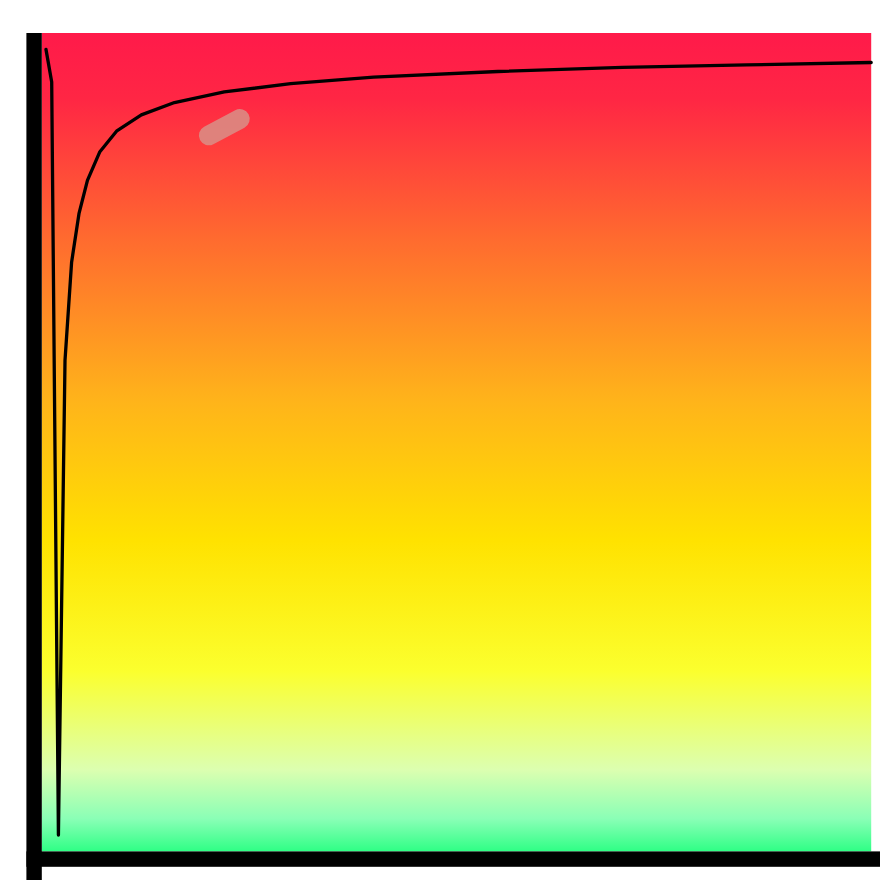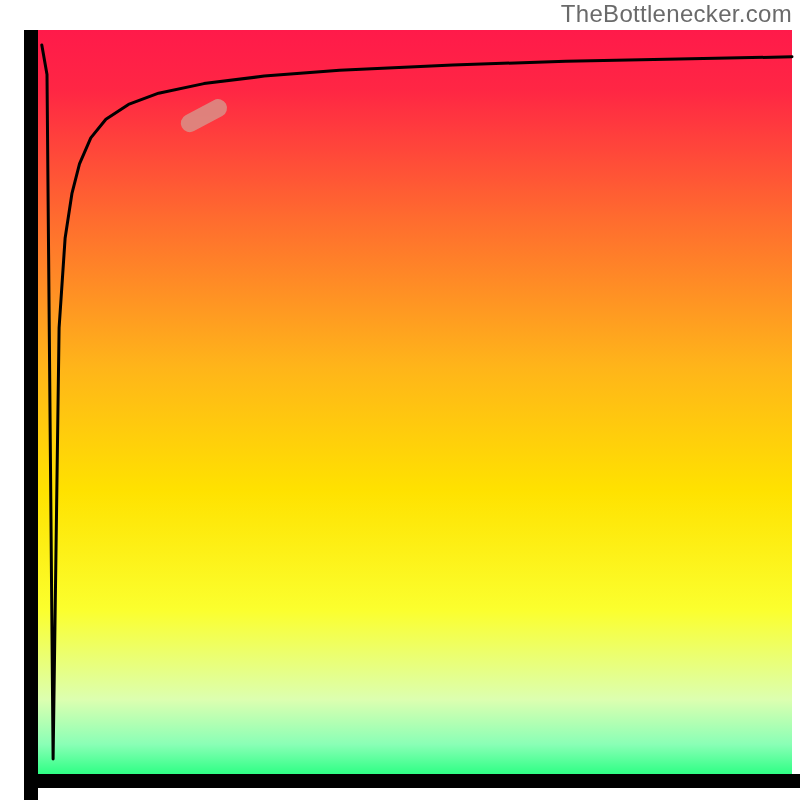--- a/index.html
+++ b/index.html
@@ -27,21 +27,20 @@
     z-index: 10;
   }
   svg {
     display: block;
   }
 </style>
 </head>
 <body>
 
 <div class="chart-container">
-  <div class="watermark">TheBottlenecker.com</div>
   <svg id="chart-svg" width="800" height="800" viewBox="0 0 800 800">
     <defs>
       <linearGradient id="bg-grad" x1="0" y1="0" x2="0" y2="1">
           <stop offset="0%" stop-color="#ff1a4a"></stop>
           <stop offset="8%" stop-color="#ff2644"></stop>
           <stop offset="25%" stop-color="#ff6a2f"></stop>
           <stop offset="45%" stop-color="#ffb41a"></stop>
           <stop offset="62%" stop-color="#ffe200"></stop>
           <stop offset="78%" stop-color="#fbff2e"></stop>
           <stop offset="90%" stop-color="#dcffb0"></stop>

